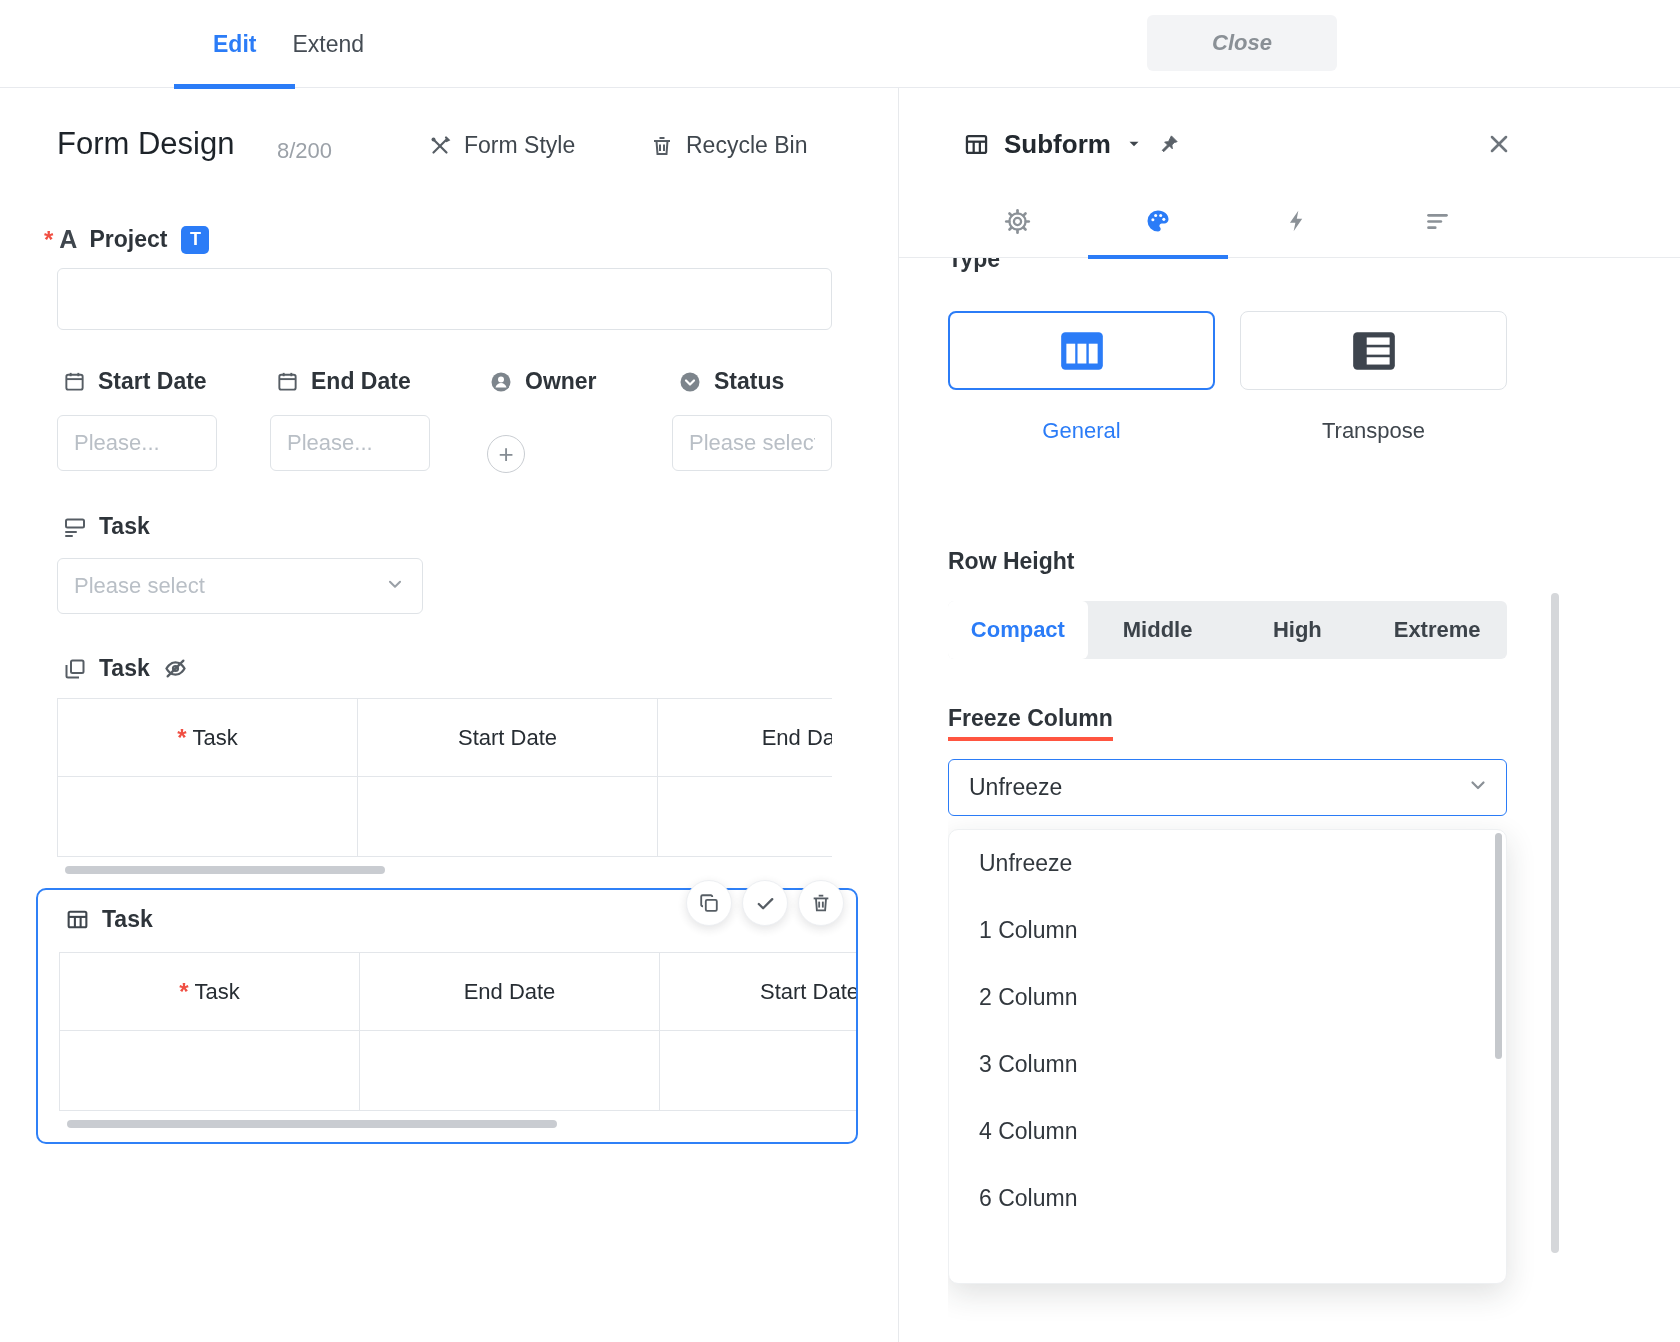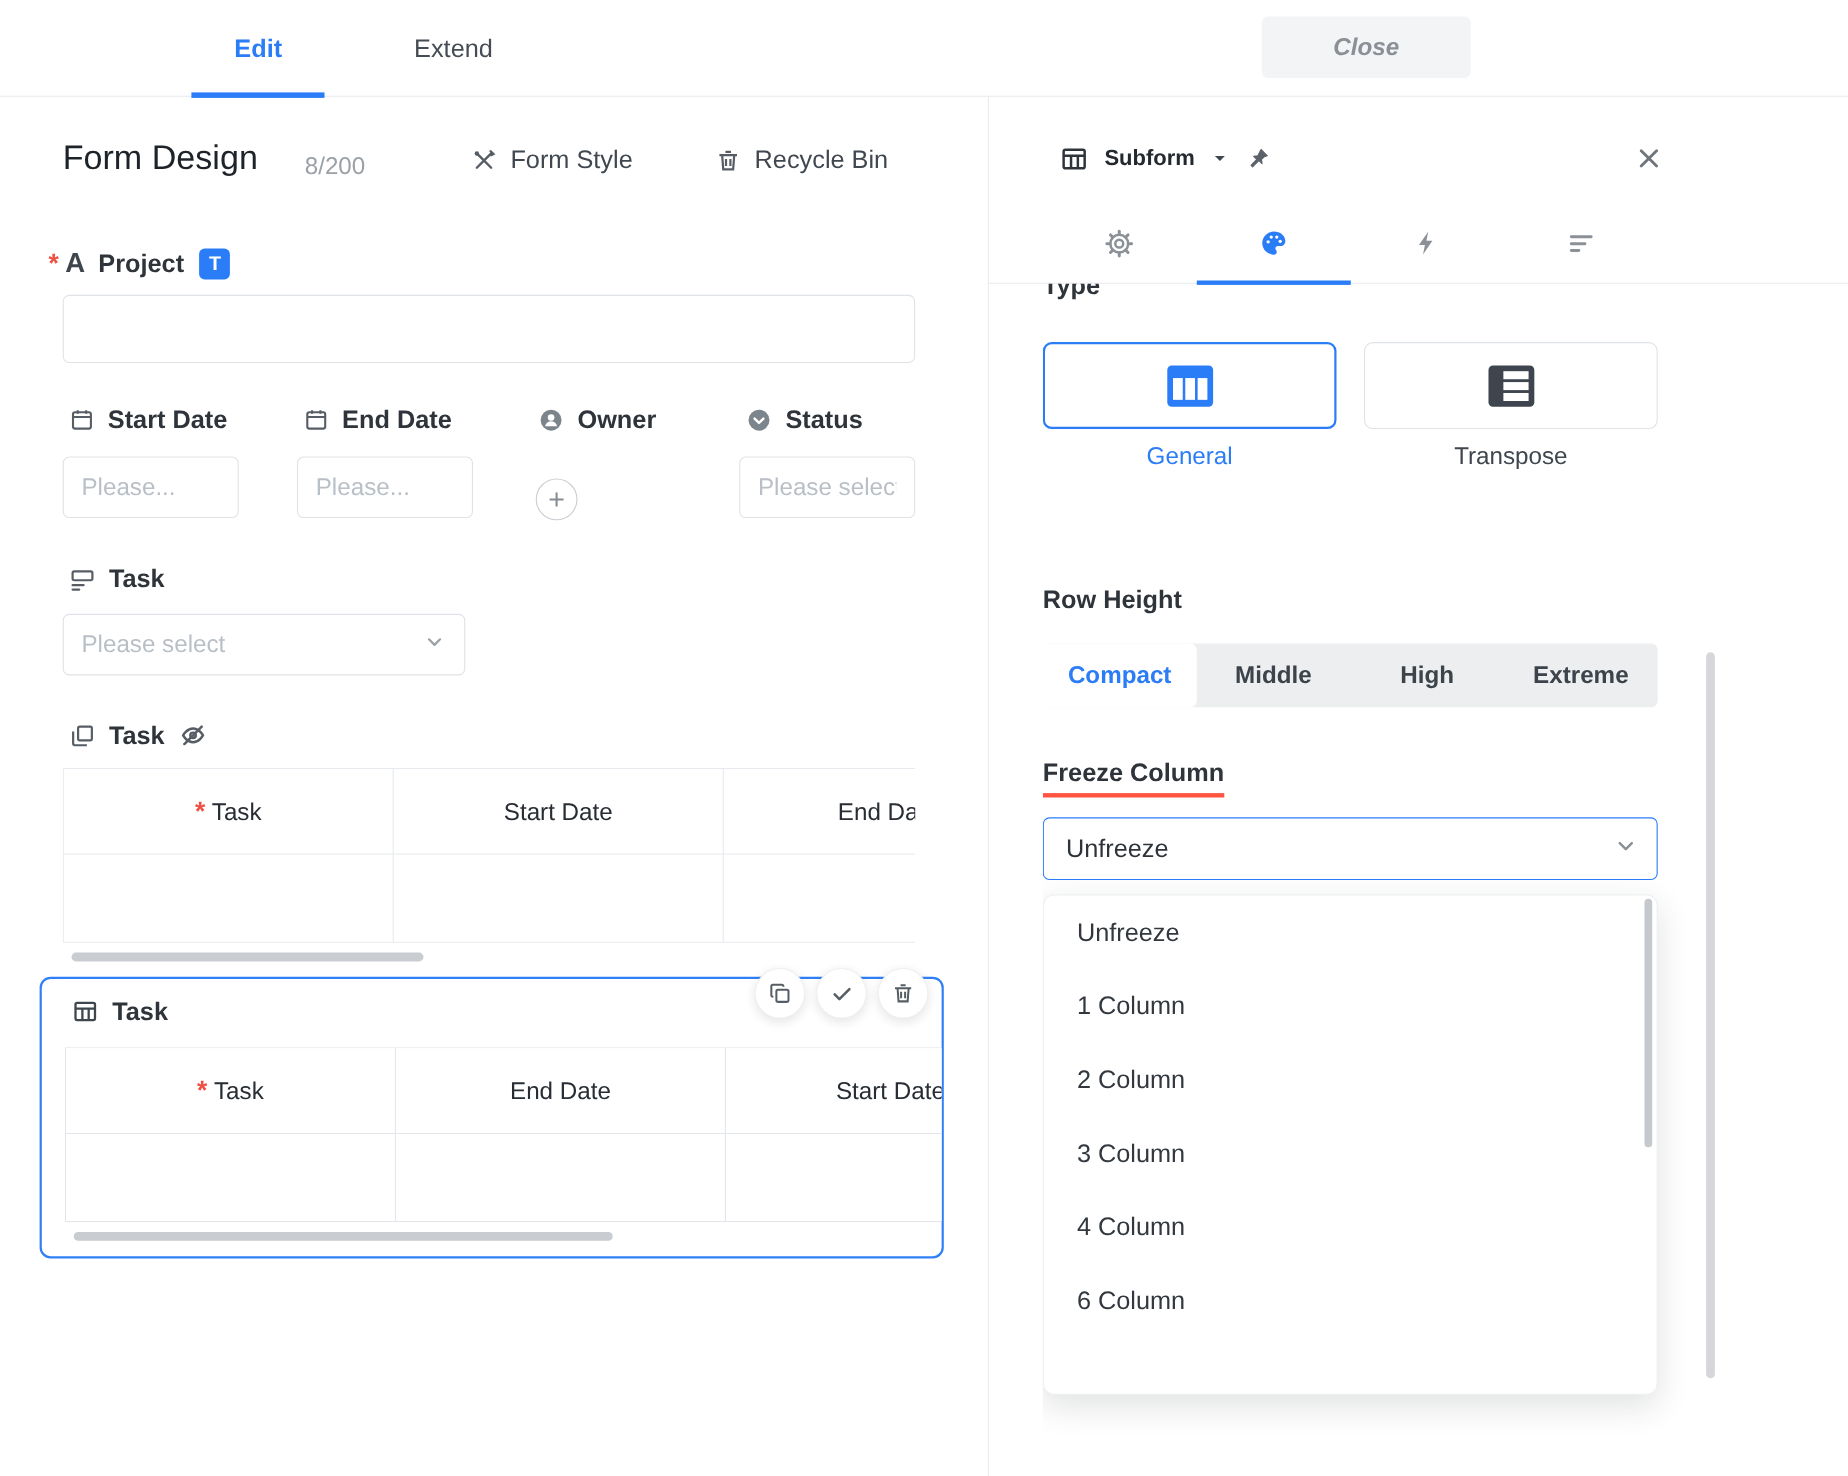--- a/index.html
+++ b/index.html
@@ -6,21 +6,21 @@
   html,body { background:#fff; }
   body {
     font-family:"Liberation Sans","DejaVu Sans",sans-serif;
     color:#2e343a; overflow:hidden;
   }
   .stage { position:relative; width:1680px; height:1342px; background:#fff; overflow:hidden; }
 
   
   .topbar { position:absolute; left:0; top:0; width:1680px; height:88px; background:#fff;
             border-bottom:1px solid #e8eaee; z-index:30; }
-  .topbar-tabs { position:absolute; left:213px; top:0; height:88px; display:flex; gap:120px; }
+  .topbar-tabs { position:absolute; left:213px; top:0; height:88px; display:flex; gap:36px; }
   .top-tab { position:relative; height:88px; display:flex; align-items:center; font-size:23px;
              color:#454c54; cursor:pointer; }
   .top-tab.active { color:#2b7cf7; font-weight:bold; }
   .top-tab.active::after { content:""; position:absolute; left:-39px; right:-39px; bottom:-1px;
              height:5px; background:#2b7cf7; }
   .btn { position:absolute; top:15px; height:56px; border:none; border-radius:6px; font-size:22px;
          font-weight:bold; cursor:pointer; font-family:inherit;font-style:italic; }
   .btn-close { left:1147px; width:190px; background:#f3f4f6; color:#8a9096; }
   .btn-save  { left:1356px; width:180px; background:#2b7cf7; color:#fff; }
 
@@ -91,36 +91,36 @@
   .selbox-header { position:absolute; left:27px; top:16px; display:flex; align-items:center;
                    gap:12px; font-size:23px; font-weight:bold; color:#2e343a; }
   .table2 { left:21px; top:62px; width:797px; height:160px; }
   .sbar2 { left:29px; top:230px; width:490px; }
 
   
   .panel { position:absolute; left:899px; top:88px; width:781px; height:1254px; background:#fff; }
   .pheader { position:absolute; left:0; top:30px; width:781px; height:52px; }
   .pheader-left { position:absolute; left:64px; top:0; height:52px; display:flex;
                   align-items:center; gap:14px; }
-  .ptitle { font-size:20px; font-weight:bold; color:#23292f; }
+  .ptitle { font-size:26px; font-weight:bold; color:#23292f; }
   .pclose { position:absolute; left:586px; top:12px; cursor:pointer; }
 
   .ptabs { position:absolute; left:0; top:96px; width:781px; height:74px; border-bottom:1px solid #e9ebee; }
   .ptabs-inner { position:absolute; left:49px; top:0; width:559px; height:74px; display:flex; }
   .ptab { flex:1; position:relative; display:flex; align-items:center; justify-content:center; cursor:pointer; }
   .ptab.active::after { content:""; position:absolute; left:0; right:0; bottom:-1px; height:4px; background:#2b7cf7; }
 
   .pbody { position:absolute; left:49px; top:170px; width:600px; height:1084px; overflow:hidden; }
   .sec-label { font-size:23px; font-weight:bold; color:#2e343a; height:26px; line-height:26px; }
   .sec-type { margin-top:-12px; }
   .type-cards { margin-top:39px; display:flex; gap:25px; }
   .type-card { width:267px; height:79px; background:#fff; border:1.5px solid #dfe3e7; border-radius:8px;
                display:flex; align-items:center; justify-content:center; cursor:pointer; }
   .type-card.selected { border:2px solid #2b7cf7; }
-  .type-labels { margin-top:12px; display:flex; gap:25px; }
+  .type-labels { margin-top:28px; display:flex; gap:25px; }
   .type-label { width:267px; text-align:center; font-size:22px; color:#3f464d; }
   .type-label.selected { color:#2b7cf7; }
   .sec-rowheight { margin-top:104px; }
   .segmented { margin-top:27px; width:559px; height:58px; background:#eceef0; border-radius:6px; display:flex; }
   .seg { flex:1; display:flex; align-items:center; justify-content:center; font-size:22px;
          font-weight:bold; color:#3c434a; border-radius:6px; cursor:pointer; }
   .seg.active { background:#fff; color:#2b7cf7; }
   .freeze-wrap { margin-top:46px; }
   .freeze-label { display:inline-block; font-size:23px; font-weight:bold; color:#2e343a;
                   padding-bottom:5px; border-bottom:4px solid #ff5540; }

